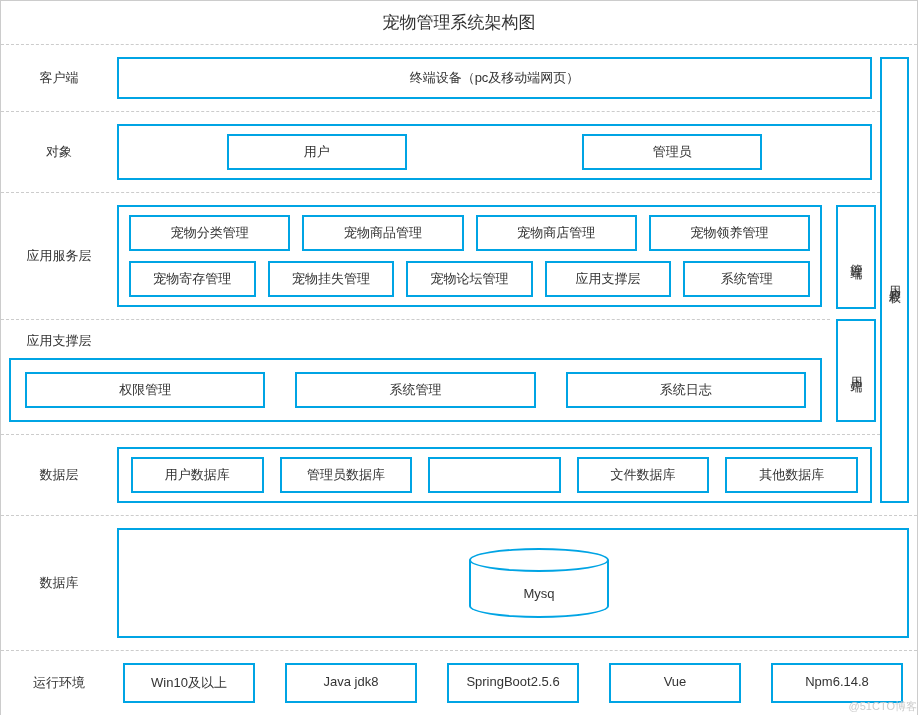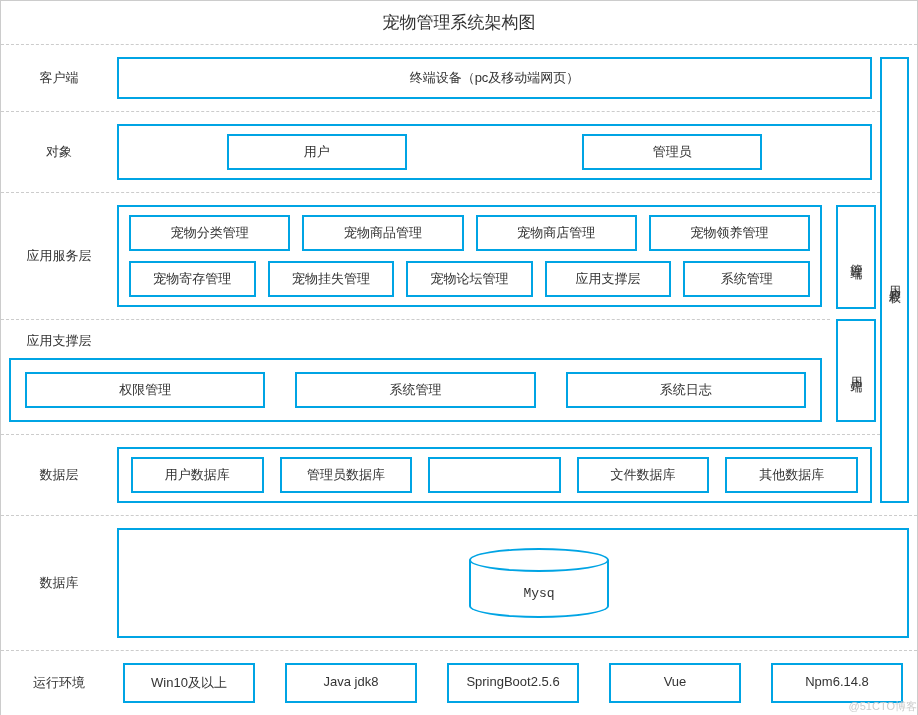--- a/index.html
+++ b/index.html
@@ -214,21 +214,20 @@
       width: 100%;
       justify-content: space-between;
       padding: 0 6px;
     }
     .env-row .small-box {
       flex: 1;
       padding: 9px 6px;
     }
     .db-row {
       border-top: 1px dashed #ccc;
-      font-family: Liberation Mono, monospace;
     }
   </style>
 </head>
 <body>
 
 <div class="outer" style="position:relative;">
 
   <div class="title-row">宠物管理系统架构图</div>
 
   <div class="upper-wrap">

